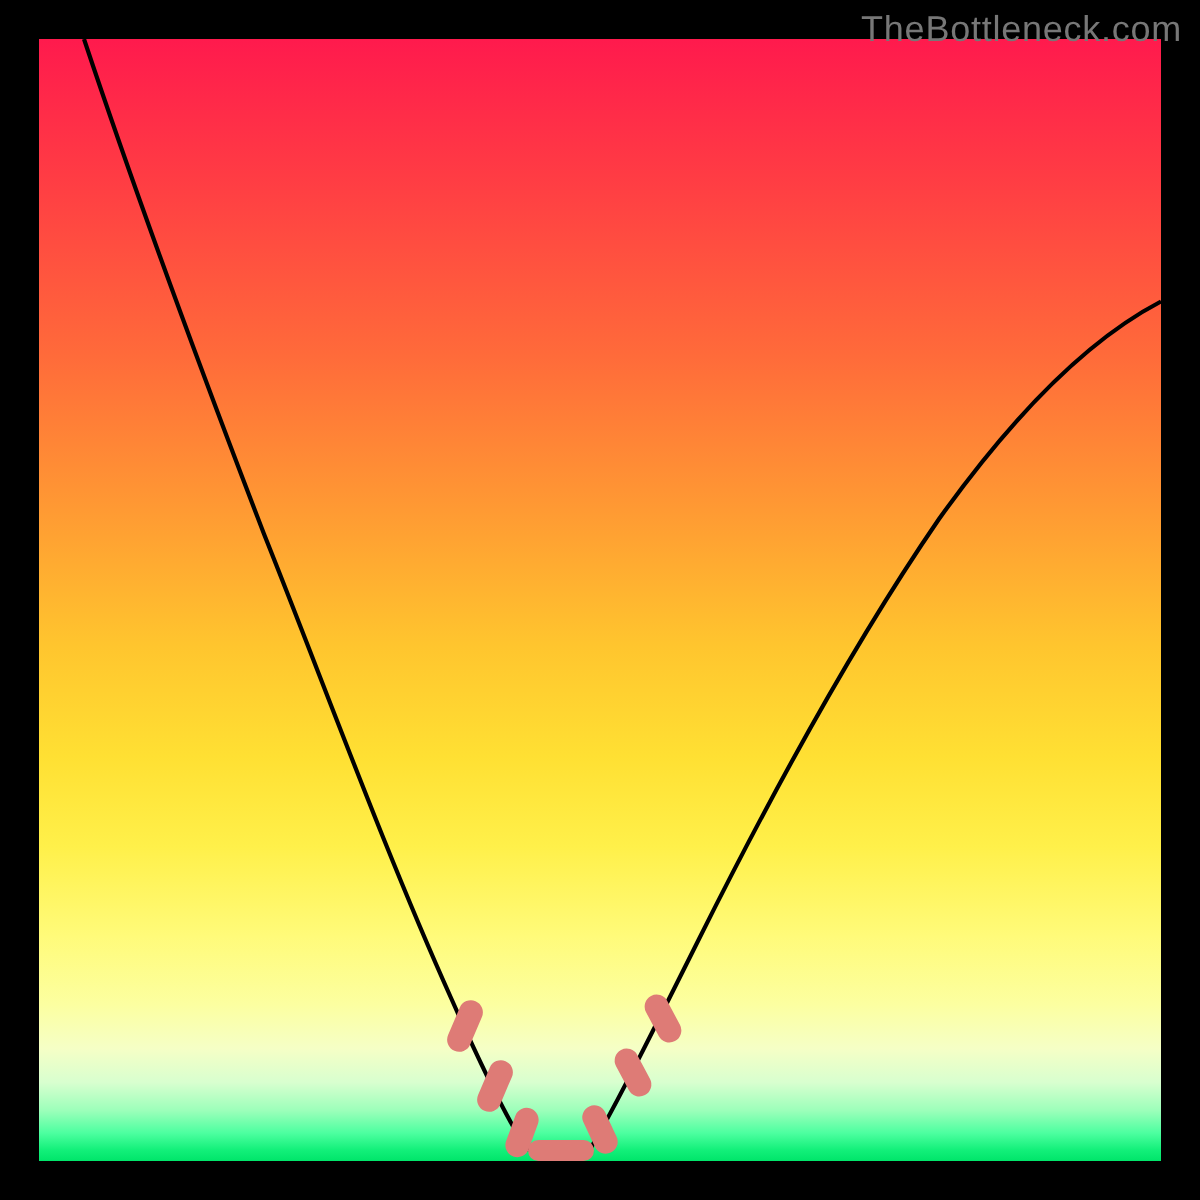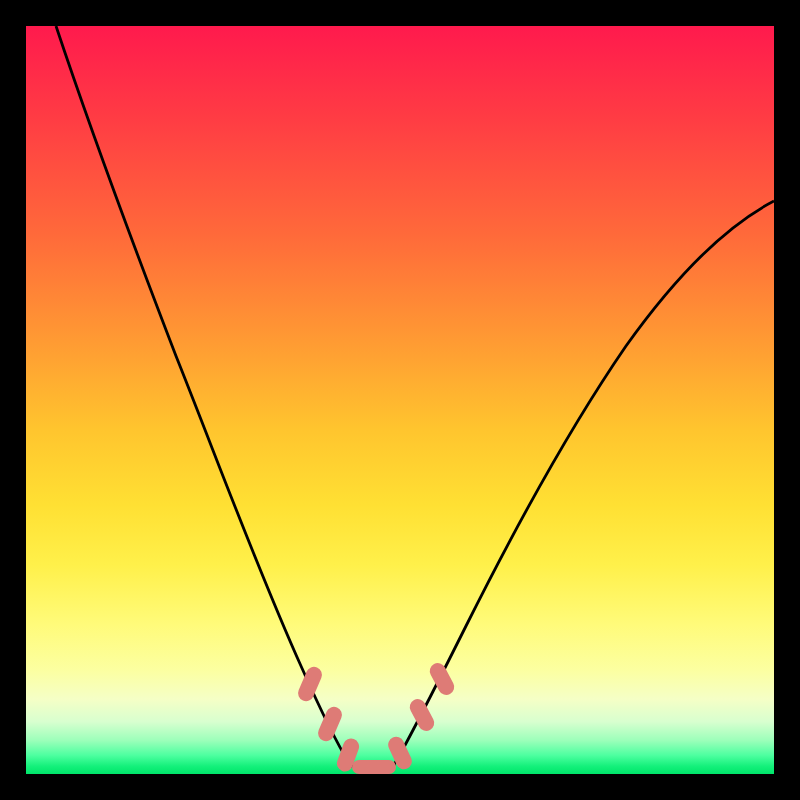--- a/index.html
+++ b/index.html
@@ -52,20 +52,21 @@
   svg.curve {
     position: absolute;
     inset: 0;
   }
 </style>
 </head>
 <body>
 
 <div class="frame">
 
+  <div class="watermark">TheBottleneck.com</div>
 
   <div class="plot-area">
     <div class="gradient-bg"></div>
 
     <svg class="curve" viewBox="0 0 748 748" preserveAspectRatio="none">
 
       <path d="M 30 0
                C 60 90, 100 200, 150 330
                C 190 430, 230 540, 275 640
                C 295 685, 312 720, 325 740

